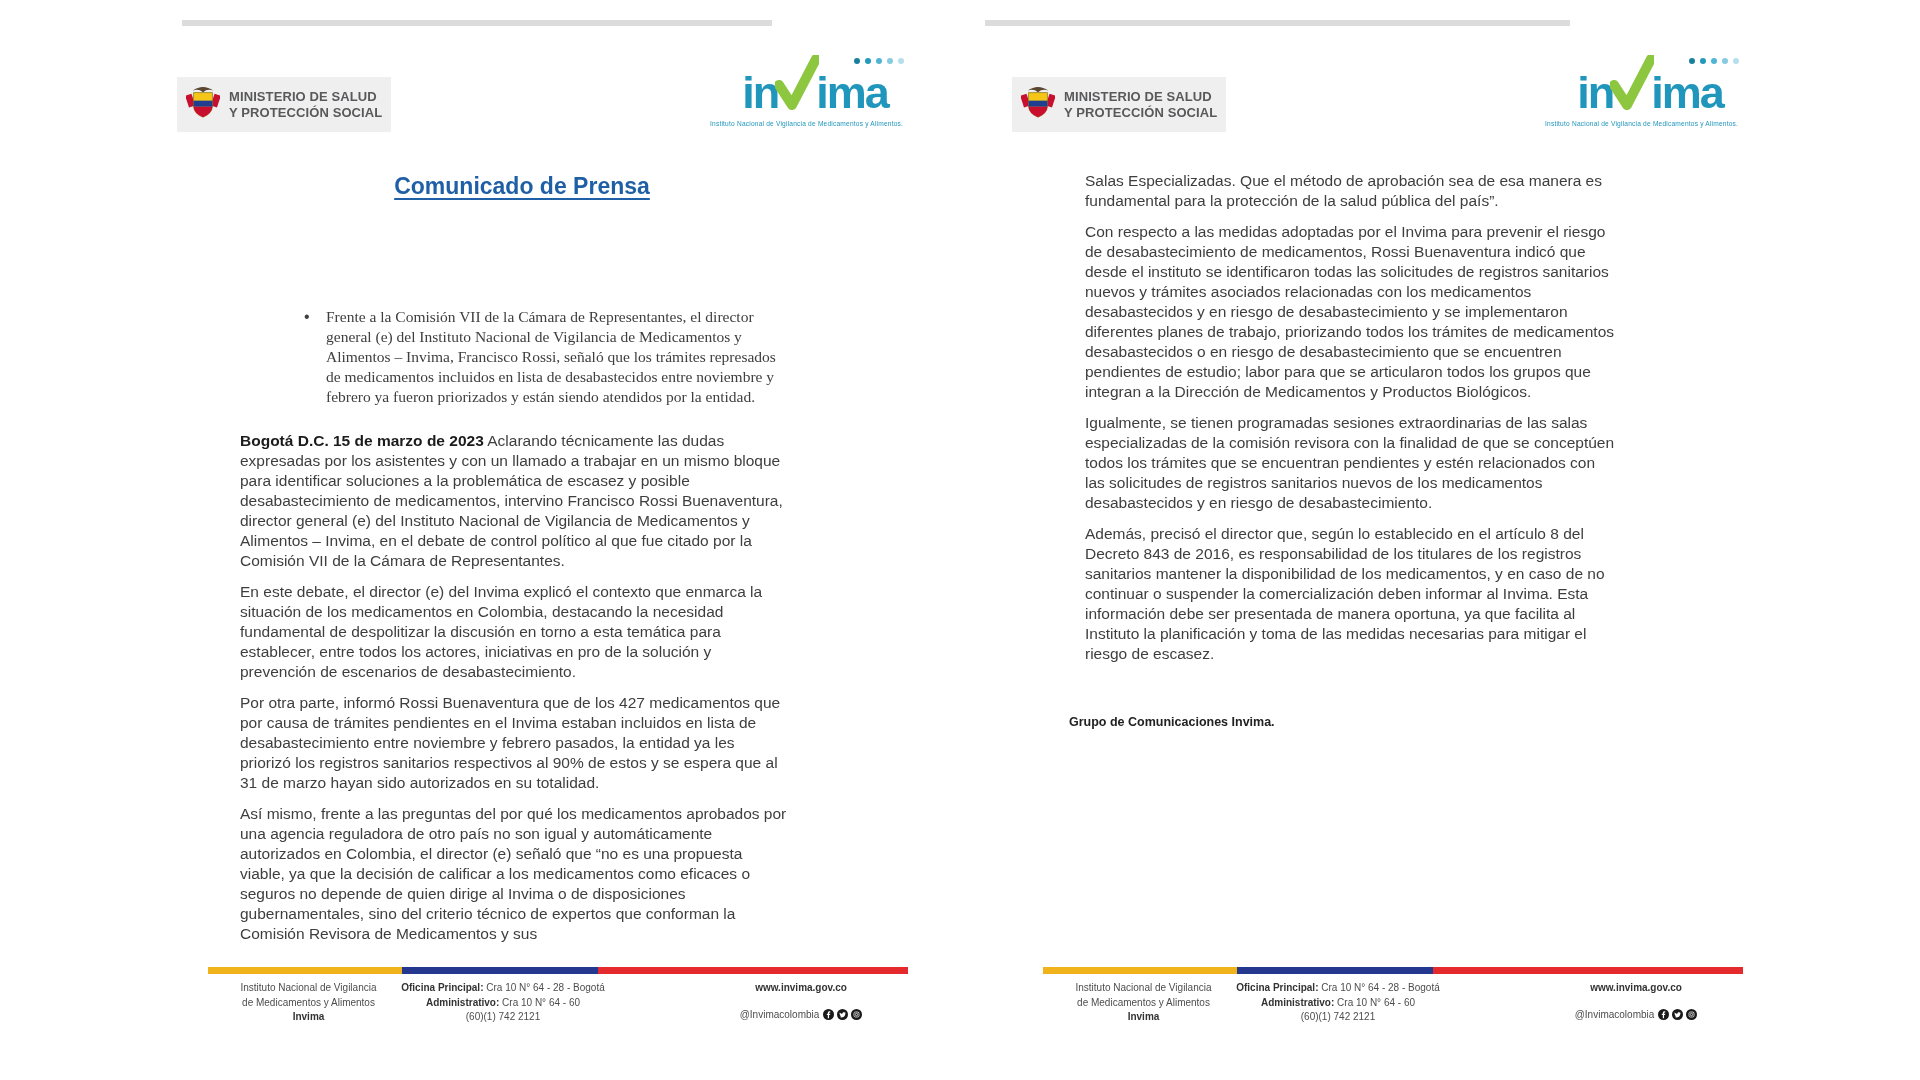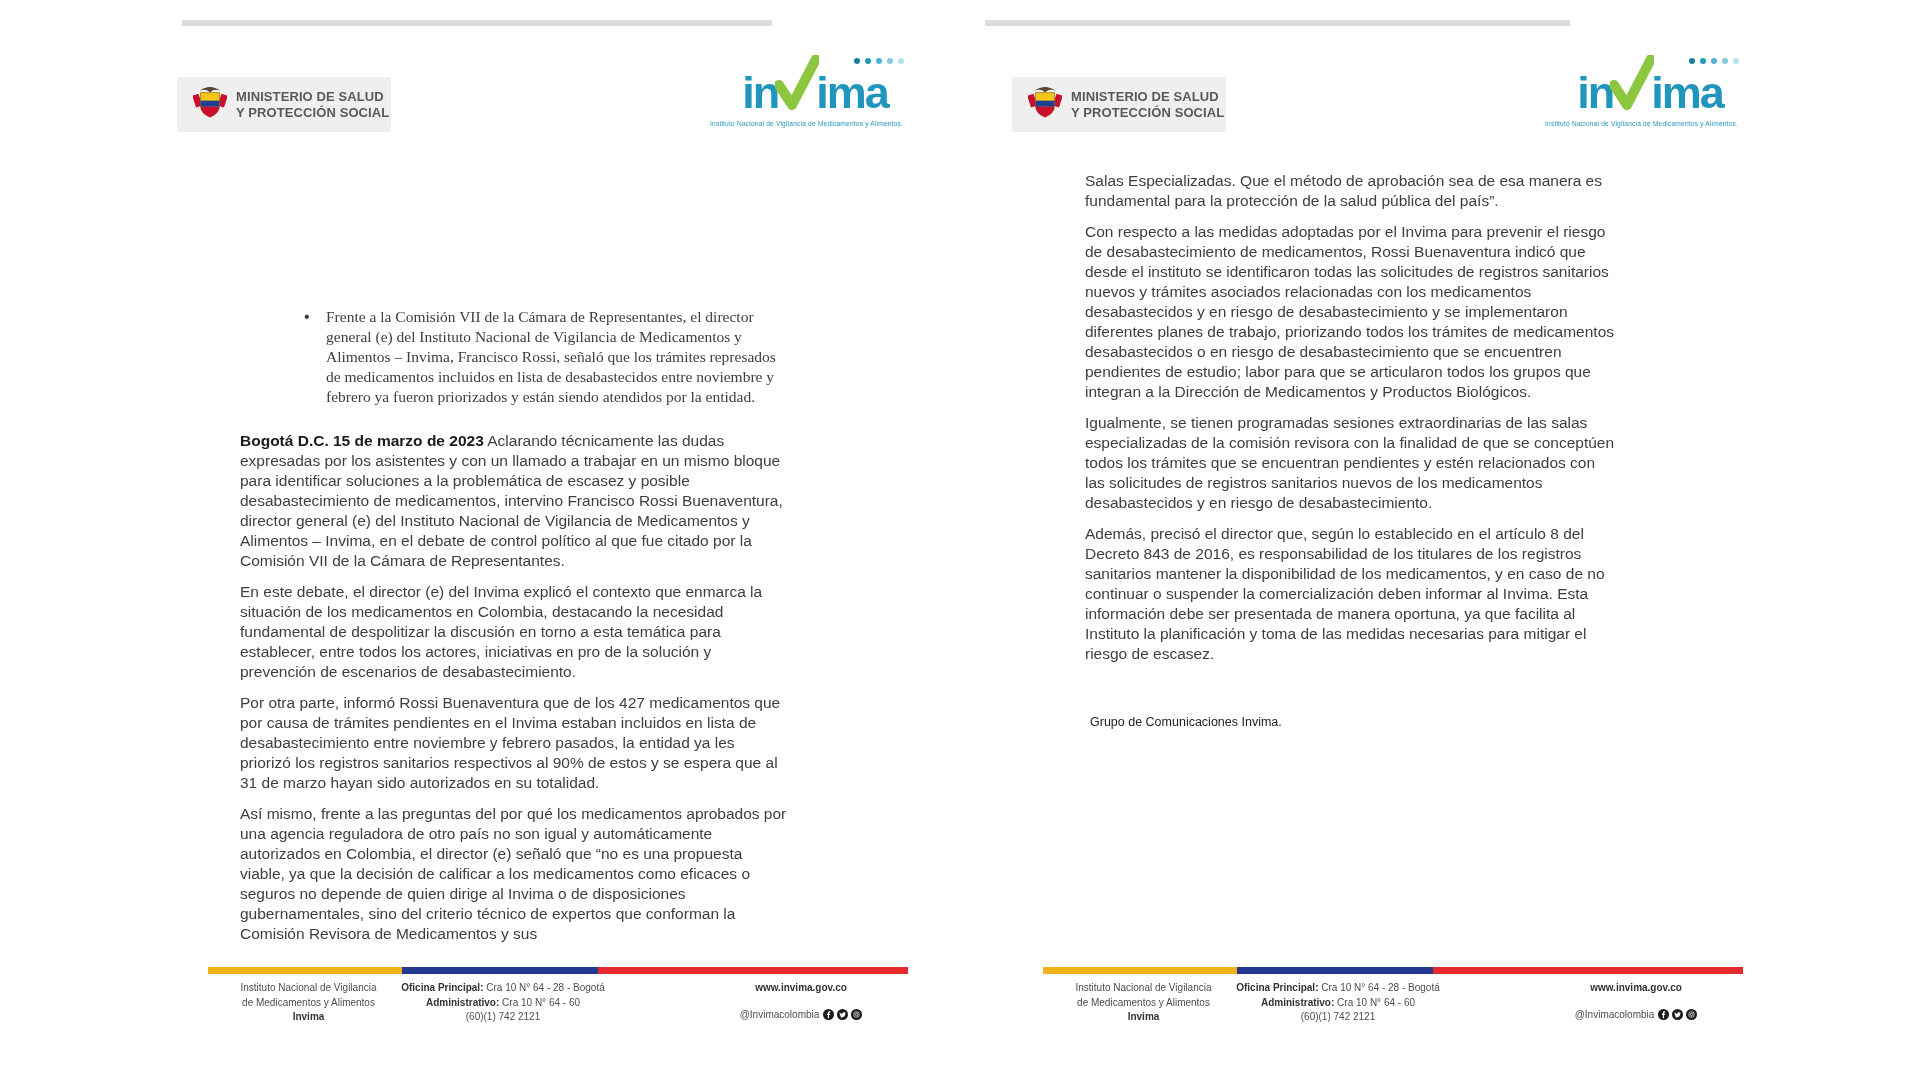--- a/index.html
+++ b/index.html
@@ -12,21 +12,21 @@
   .page-left  { left:150px; }
   .page-right { left:985px; }
 
   .top-bar { position:absolute; height:6px; background:#DCDCDC; top:5px; }
   .page-left  .top-bar { left:32px; width:590px; }
   .page-right .top-bar { left:0px;  width:585px; }
 
   
   .ministry {
     position:absolute; left:27px; top:62px; width:214px; height:55px;
-    background:#EFEFEF; display:flex; align-items:center; gap:9px; padding:0 16px;
+    background:#EFEFEF; display:flex; align-items:center; gap:9px; padding:0 9px;
   }
   .ministry-text {
     font-size:13px; font-weight:bold; color:var(--ministry_gray);
     line-height:15.5px; letter-spacing:0.1px; white-space:nowrap;
   }
 
   
   .invima-logo { position:absolute; left:560px; top:40px; width:210px; }
   .logo-row { display:flex; align-items:flex-end; justify-content:center; height:64px; position:relative; }
   .logo-letters {
@@ -54,21 +54,21 @@
   .body-flow {
     position:absolute; font-size:15.5px; color:var(--body_text); line-height:20px;
   }
   .page-left  .body-flow { left:90px;  top:292px; width:548px; }
   .page-right .body-flow { left:100px; top:148px; width:532px; }
   .bullet-row { display:flex; margin-left:64px; margin-bottom:24px; }
   .bullet-dot { width:22px; flex:0 0 22px; font-size:16px; }
   .bullet-text { width:455px;font-family:Liberation Serif, serif; }
   .body-flow p { margin:8px 0 11px 0; }
   .lead-bold { font-weight:bold; color:#1b1b1b; }
-  .signature { position:absolute; left:105px; top:700px; font-size:12.5px; font-weight:normal; color:#222222; }
+  .signature { position:absolute; left:84px; top:700px; font-size:12.5px; font-weight:bold; color:#222222; }
 
   
   .footer-stripe { position:absolute; left:58px; top:952px; width:700px; height:7px; display:flex; }
   .stripe-yellow { width:194px; background:var(--stripe_yellow); }
   .stripe-blue   { width:196px; background:var(--stripe_blue); }
   .stripe-red    { width:310px; background:var(--stripe_red); }
   .f-col { position:absolute; top:966px; text-align:center; font-size:10px; line-height:14.5px; color:#4d4d4d; }
   .f-col b { color:#333333; }
   .f-col1 { left:56px;  width:205px; }
   .f-col2 { left:228px; width:250px; }
@@ -114,20 +114,21 @@
         <i style="background:#17809F"></i>
           <i style="background:#2399BE"></i>
           <i style="background:#52B4D4"></i>
           <i style="background:#86CBE2"></i>
           <i style="background:#B5DFED"></i>
       </span>
     </div>
     <div class="logo-tagline">Instituto Nacional de Vigilancia de Medicamentos y Alimentos.</div>
   </div>
 
+  <div class="doc-title">Comunicado de Prensa</div>
 
   <div class="body-flow">
     <div class="bullet-row">
       <span class="bullet-dot">•</span>
       <div class="bullet-text">Frente a la Comisión VII de la Cámara de Representantes, el director general (e) del Instituto Nacional de Vigilancia de Medicamentos y Alimentos – Invima, Francisco Rossi, señaló que los trámites represados de medicamentos incluidos en lista de desabastecidos entre noviembre y febrero ya fueron priorizados y están siendo atendidos por la entidad.</div>
     </div>
     <p><span class="lead-bold">Bogotá D.C. 15 de marzo de 2023</span><span> Aclarando técnicamente las dudas expresadas por los asistentes y con un llamado a trabajar en un mismo bloque para identificar soluciones a la problemática de escasez y posible desabastecimiento de medicamentos, intervino Francisco Rossi Buenaventura, director general (e) del Instituto Nacional de Vigilancia de Medicamentos y Alimentos – Invima, en el debate de control político al que fue citado por la Comisión VII de la Cámara de Representantes.</span></p>
     <p>En este debate, el director (e) del Invima explicó el contexto que enmarca la situación de los medicamentos en Colombia, destacando la necesidad fundamental de despolitizar la discusión en torno a esta temática para establecer, entre todos los actores, iniciativas en pro de la solución y prevención de escenarios de desabastecimiento.</p>
     <p>Por otra parte, informó Rossi Buenaventura que de los 427 medicamentos que por causa de trámites pendientes en el Invima estaban incluidos en lista de desabastecimiento entre noviembre y febrero pasados, la entidad ya les priorizó los registros sanitarios respectivos al 90% de estos y se espera que al 31 de marzo hayan sido autorizados en su totalidad.</p>
     <p>Así mismo, frente a las preguntas del por qué los medicamentos aprobados por una agencia reguladora de otro país no son igual y automáticamente autorizados en Colombia, el director (e) señaló que “no es una propuesta viable, ya que la decisión de calificar a los medicamentos como eficaces o seguros no depende de quien dirige al Invima o de disposiciones gubernamentales, sino del criterio técnico de expertos que conforman la Comisión Revisora de Medicamentos y sus</p>

